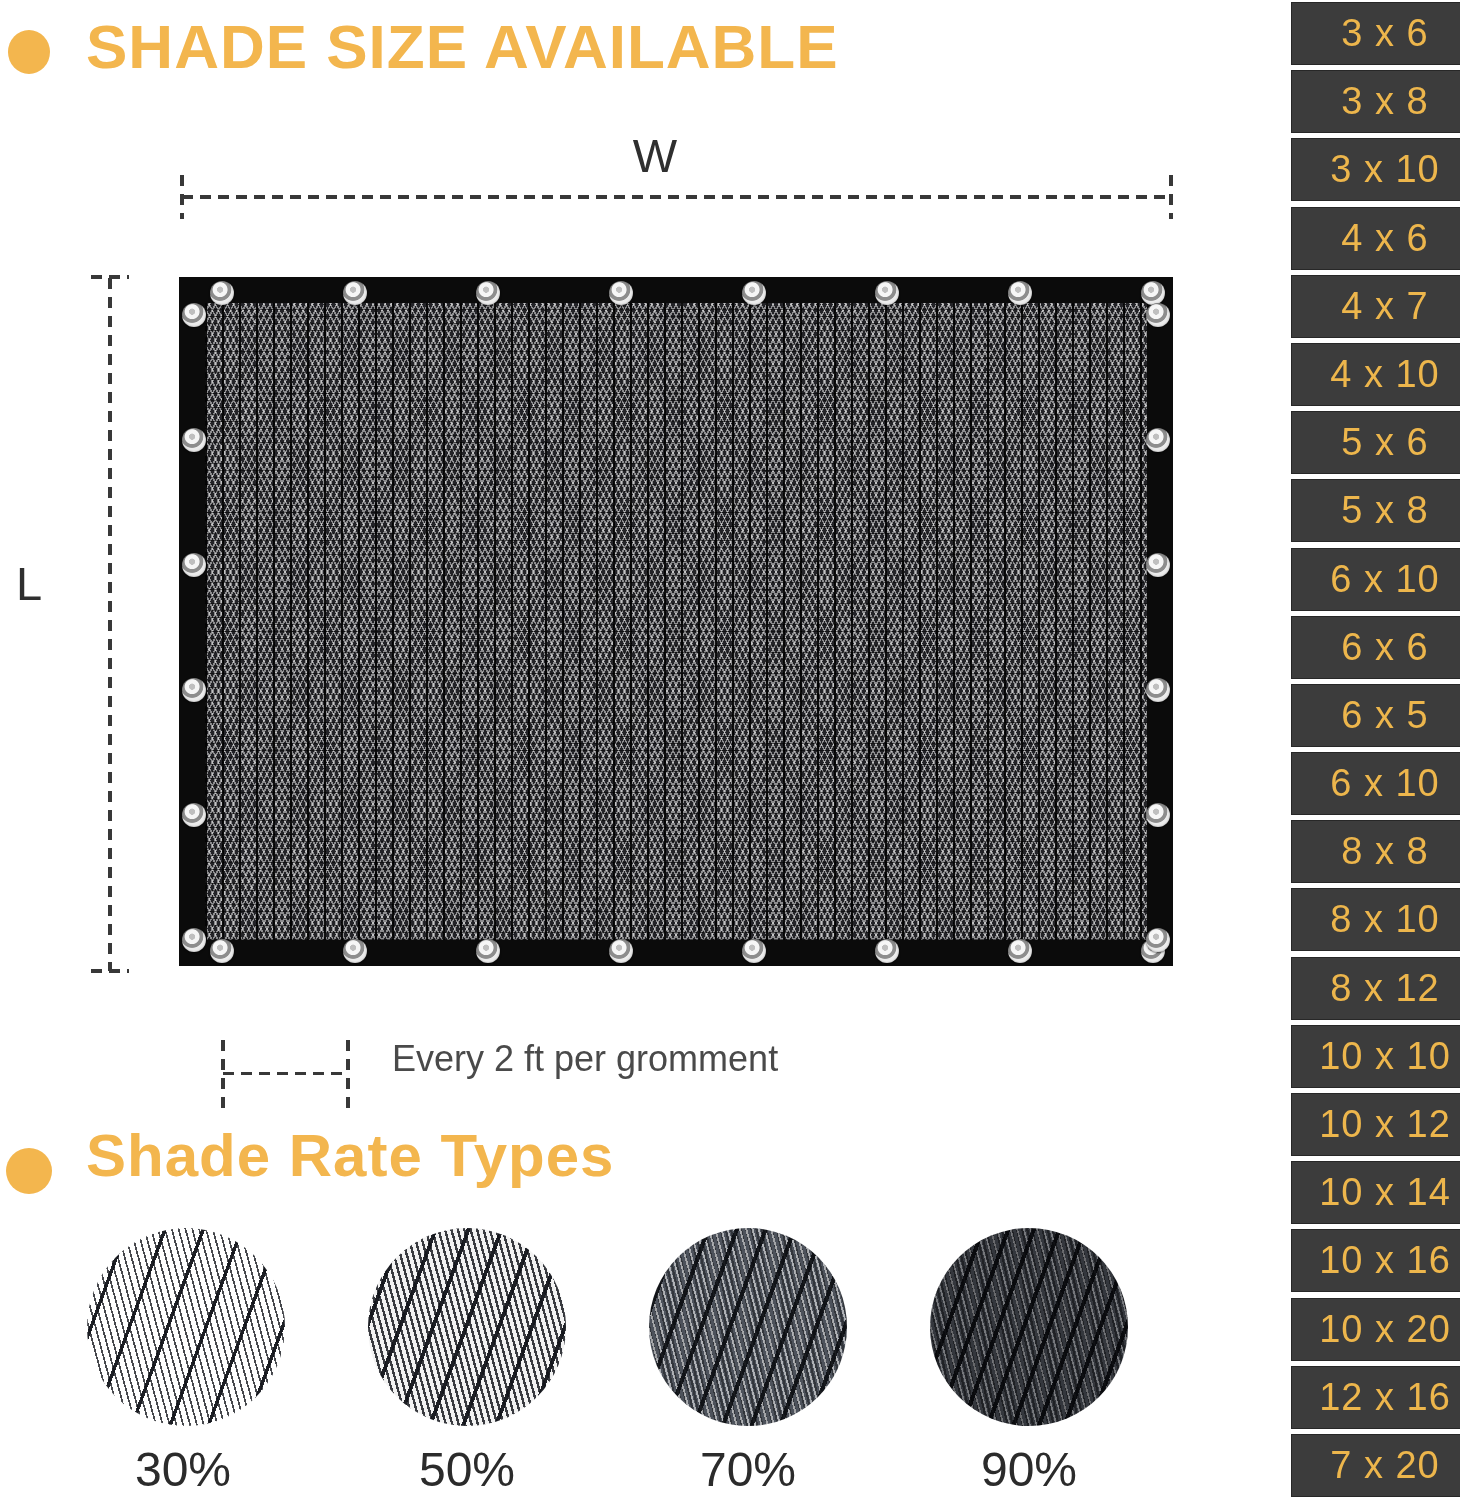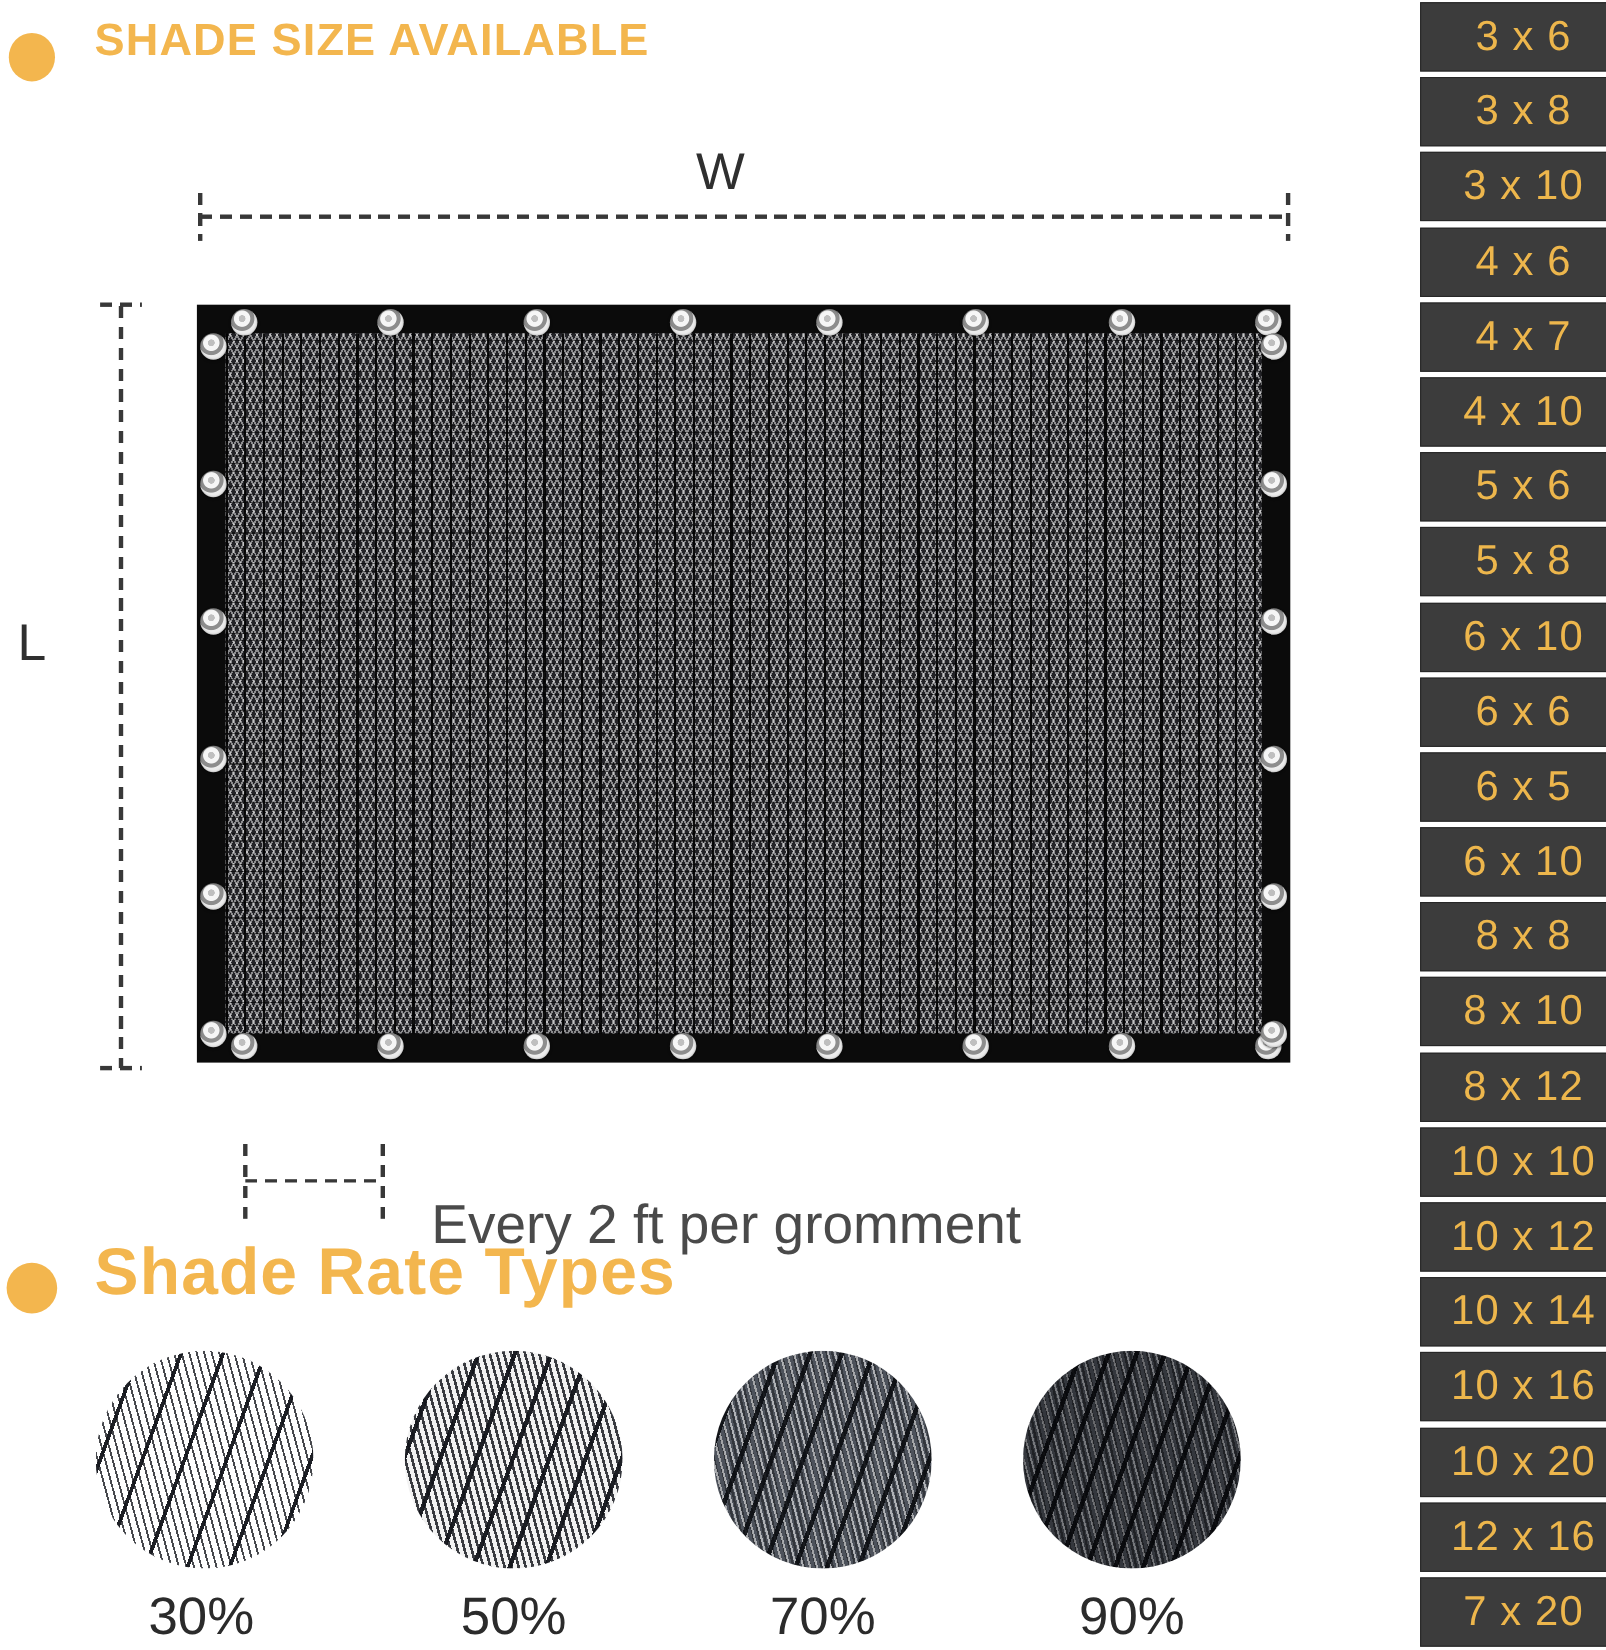--- a/index.html
+++ b/index.html
@@ -15,21 +15,21 @@
     width:1460px;height:1500px;position:relative;background:#ffffff;
     font-family:"Liberation Sans",sans-serif;overflow:hidden;
   }
 
   
   .bullet{position:absolute;border-radius:50%;background:var(--accent);}
   .h-title{
     position:absolute;font-weight:bold;color:var(--accent);
     white-space:nowrap;line-height:1;
   }
-  #title-sizes{left:86px;top:16px;font-size:41px;letter-spacing:1px;}
+  #title-sizes{left:86px;top:16px;font-size:62px;letter-spacing:1px;}
   #title-rates{left:86px;top:1126px;font-size:60px;letter-spacing:1px;}
 
   
   .dash-h{position:absolute;height:4px;
     background-image:repeating-linear-gradient(90deg,var(--dim-color) 0 11px,transparent 11px 18px);}
   .dash-v{position:absolute;width:4px;
     background-image:repeating-linear-gradient(180deg,var(--dim-color) 0 11px,transparent 11px 19px);}
   .dim-label{position:absolute;color:#2f2f2f;font-size:47px;font-weight:500;line-height:1;}
 
   
@@ -48,21 +48,21 @@
   }
   .grommet{
     position:absolute;width:24px;height:24px;border-radius:50%;
     background:radial-gradient(circle at 42% 36%,
       #bfbfbf 0 14%, #f6f6f6 16% 34%, #8d8d8d 38% 52%,
       #ececec 56% 76%, #9c9c9c 80% 100%);
     box-shadow:0 1px 2px rgba(0,0,0,.55), inset 0 0 2px rgba(0,0,0,.4);
   }
 
   
-  #note-text{position:absolute;left:392px;top:1084px;font-size:50px;color:var(--note-color);white-space:nowrap;}
+  #note-text{position:absolute;left:392px;top:1038px;font-size:36px;color:var(--note-color);white-space:nowrap;}
 
   
   .rate-circle{position:absolute;width:198px;height:198px;border-radius:50%;top:1228px;}
   .rate-30{
     background-color:#ffffff;
     background-image:
       repeating-linear-gradient(110deg, rgba(18,20,26,.95) 0 3.4px, transparent 3.4px 36px),
       repeating-linear-gradient(75deg, rgba(24,26,32,.8) 0 1.7px, transparent 1.7px 6.6px);
   }
   .rate-50{

